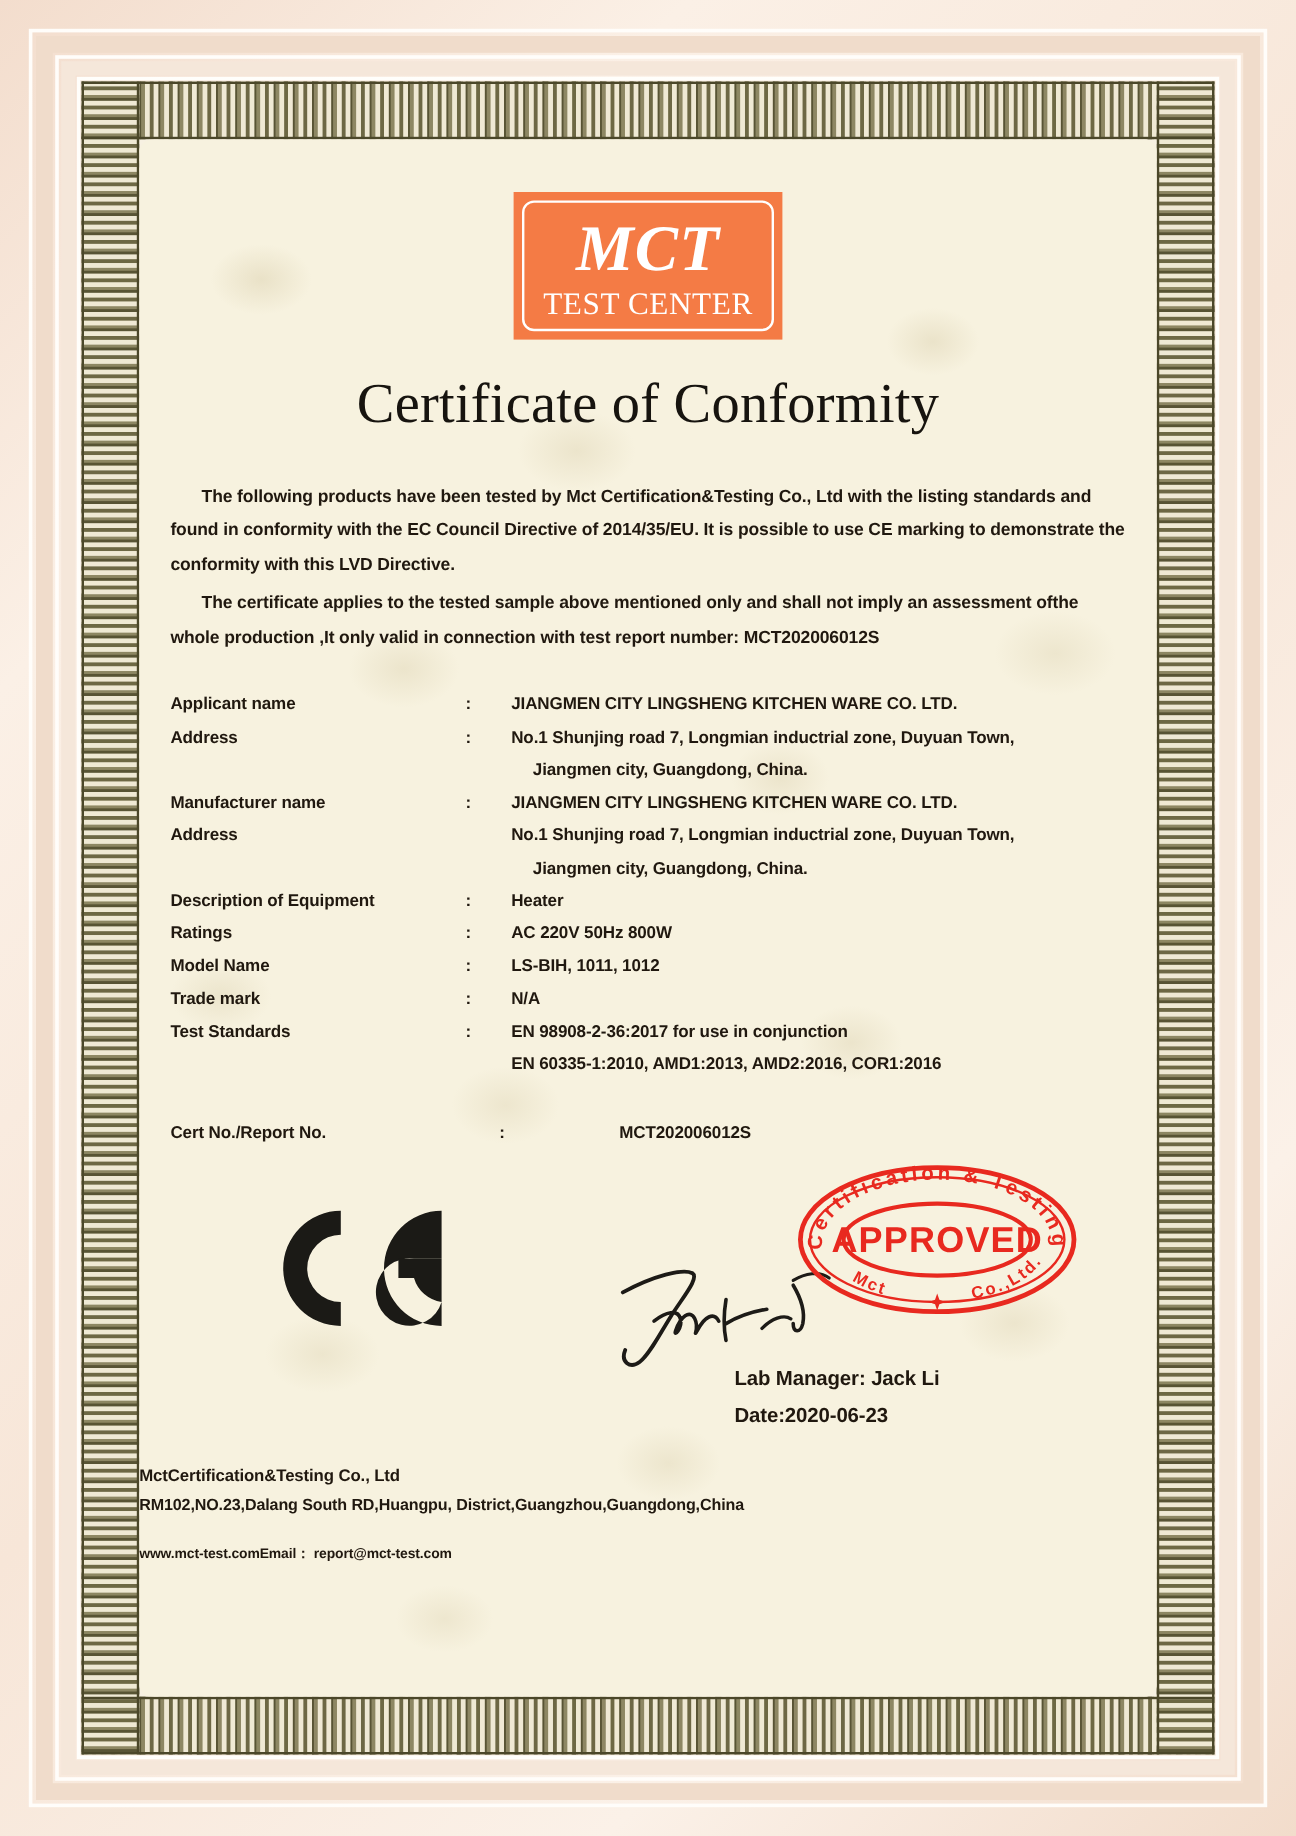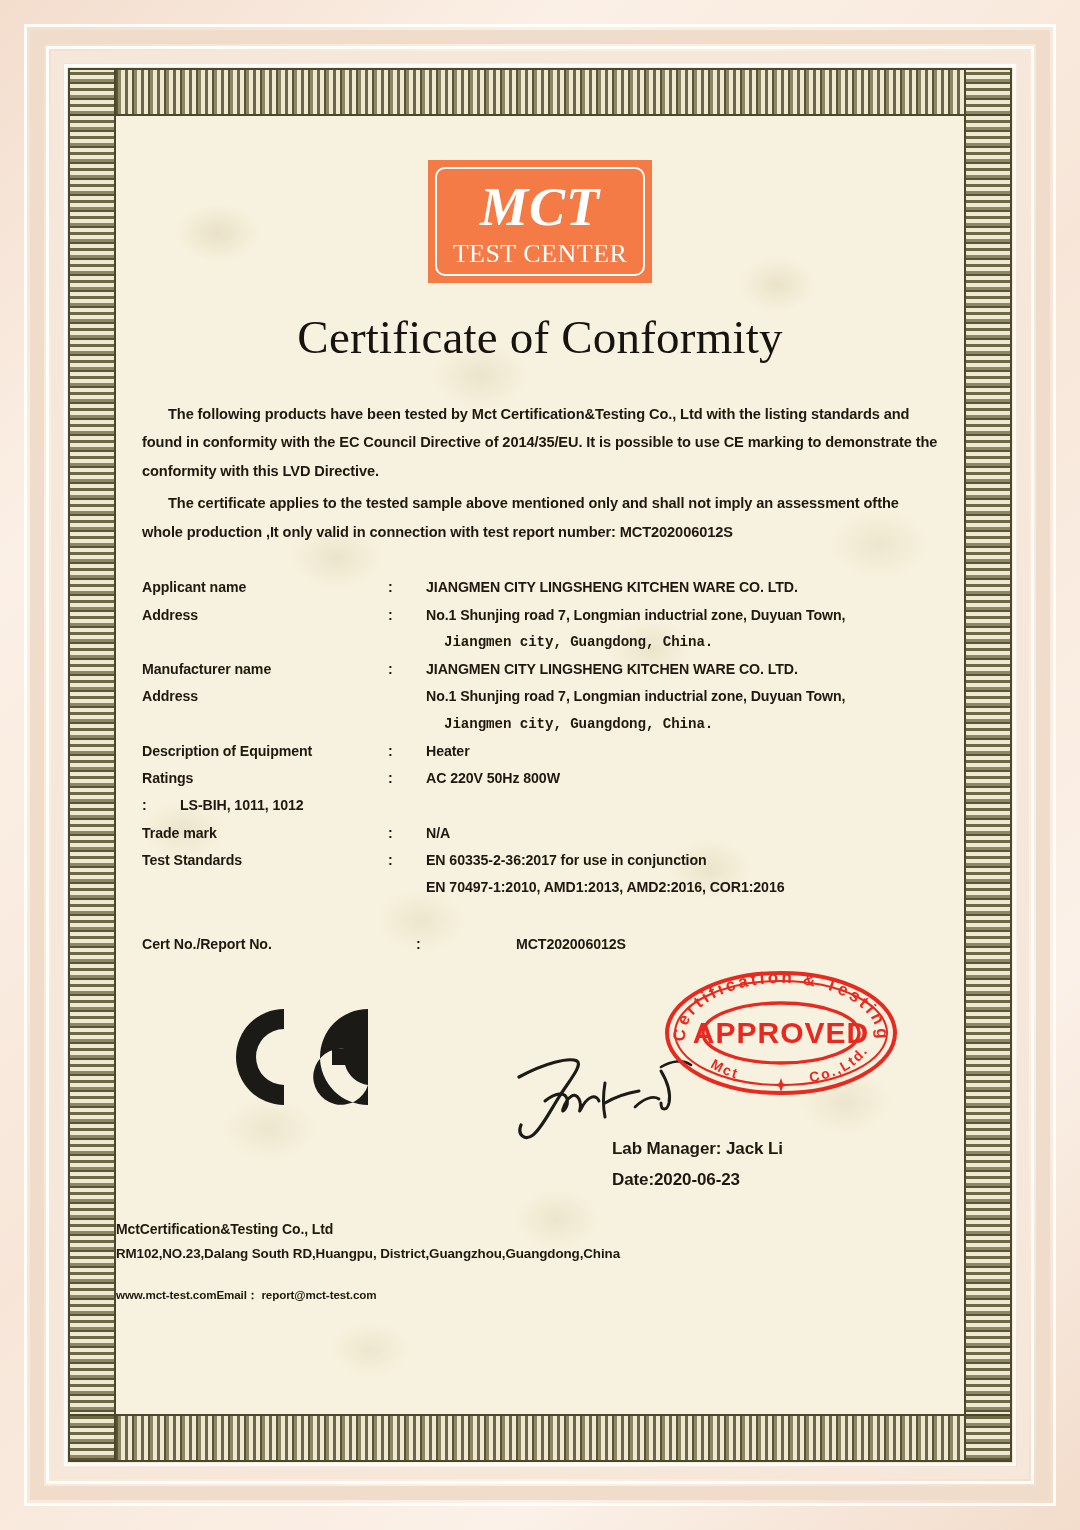--- a/index.html
+++ b/index.html
@@ -186,21 +186,21 @@
     font-size: 14.2px;
     font-weight: bold;
     color: #20180f;
     line-height: 1.92;
     letter-spacing: -0.1px;
   }
   .drow { display: flex; align-items: flex-start; }
   .dlabel { width: 246px; flex: 0 0 246px; }
   .dcolon { width: 38px; flex: 0 0 38px; }
   .dval   { flex: 1 1 auto; }
-  .dval.cont { padding-left: 18px; font-family: Liberation Mono, monospace; }
+  .dval.cont { padding-left: 18px; }
 
   .certno { margin-top: 30px; gap: 28px; }
   .certno .dval { padding-left: 34px; }
 
   
   .marks {
     position: relative;
     height: 250px;
     margin-top: 6px;
   }
@@ -335,39 +335,40 @@
         <div class="dval">Heater</div>
       </div>
 
       <div class="drow">
         <div class="dlabel">Ratings</div>
         <div class="dcolon">:</div>
         <div class="dval">AC 220V 50Hz 800W</div>
       </div>
 
       <div class="drow">
+        <div class="dlabel">Model Name</div>
         <div class="dcolon">:</div>
         <div class="dval">LS-BIH, 1011, 1012</div>
       </div>
 
       <div class="drow">
         <div class="dlabel">Trade mark</div>
         <div class="dcolon">:</div>
         <div class="dval">N/A</div>
       </div>
 
       <div class="drow">
         <div class="dlabel">Test Standards</div>
         <div class="dcolon">:</div>
-        <div class="dval">EN 60335-2-36:2017 for use in conjunction</div>
+        <div class="dval">EN 98908-2-36:2017 for use in conjunction</div>
       </div>
       <div class="drow">
         <div class="dlabel"></div>
         <div class="dcolon"></div>
-        <div class="dval">EN 70497-1:2010, AMD1:2013, AMD2:2016, COR1:2016</div>
+        <div class="dval">EN 60335-1:2010, AMD1:2013, AMD2:2016, COR1:2016</div>
       </div>
 
       <div class="drow certno">
         <div class="dlabel">Cert No./Report No.</div>
         <div class="dcolon">:</div>
         <div class="dval">MCT202006012S</div>
       </div>
 
     </div>
 

